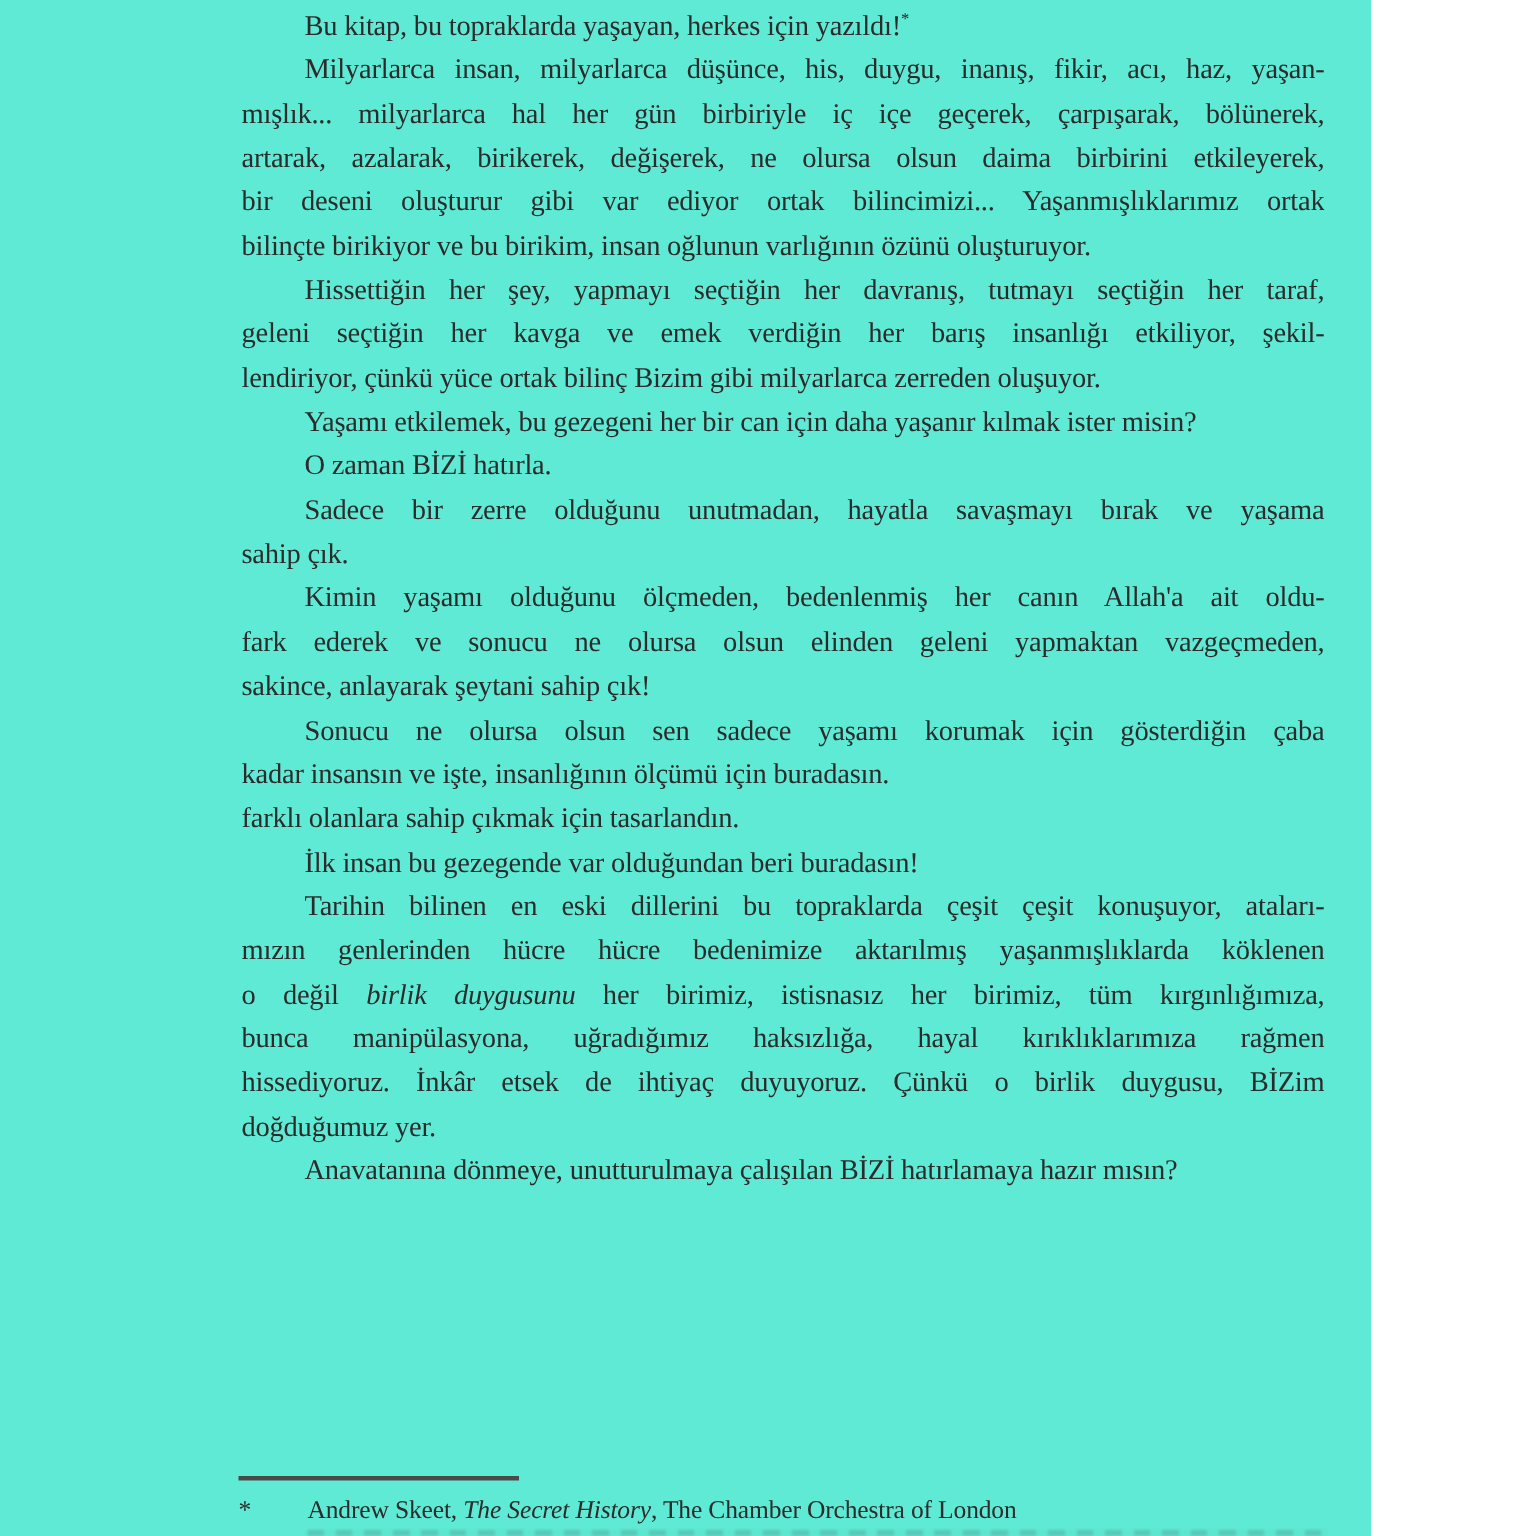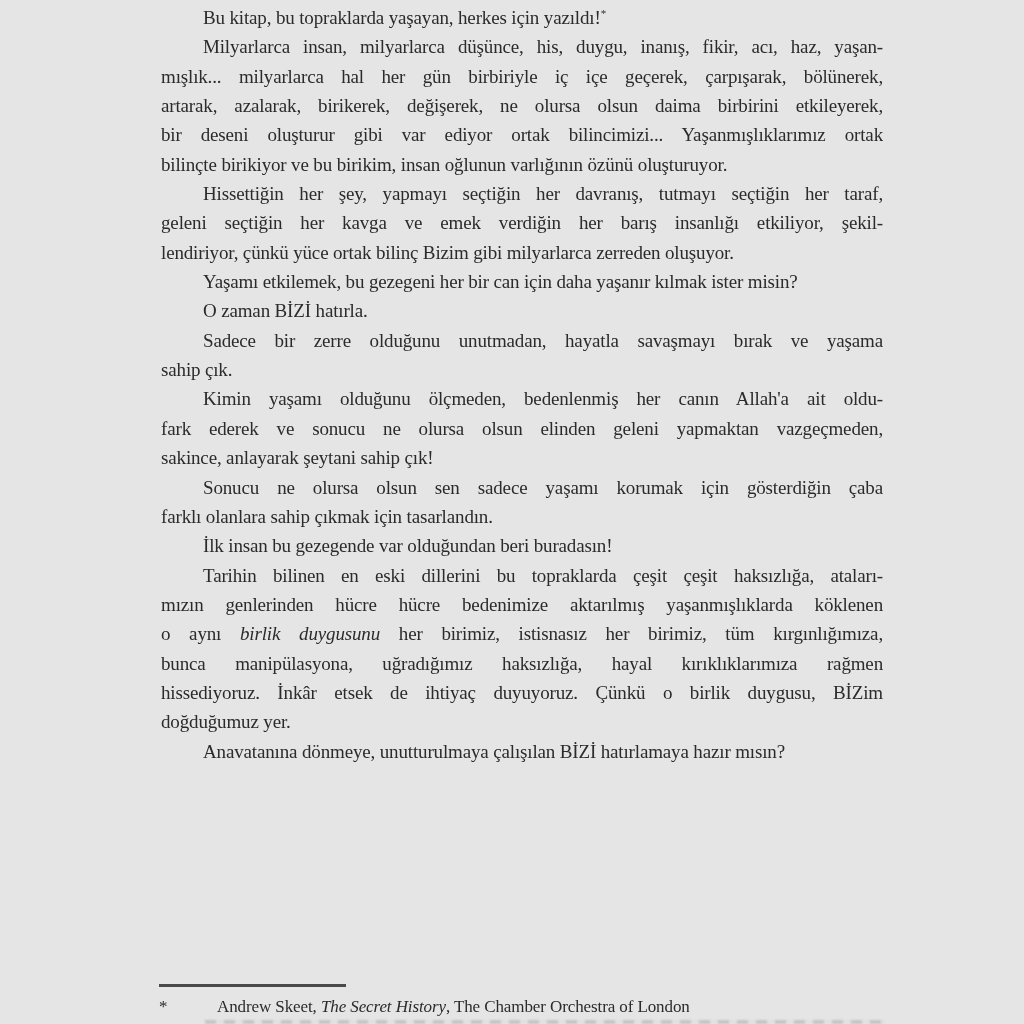--- a/index.html
+++ b/index.html
@@ -2,23 +2,23 @@
 <html lang="tr"><head>
 <meta charset="utf-8">
 <style>
   html, body {
     margin: 0;
     padding: 0;
     background: #ffffff;
   }
   .page {
     position: relative;
-    width: 1024px;
+    width: 914px;
     height: 1024px;
-    background: #e5e5e5;
+    background: #5eead4;
     overflow: hidden;
     font-family: "Liberation Serif", "DejaVu Serif", serif;
     color: #2b2b2b;
   }
   .text-block {
     position: absolute;
     left: 161px;
     top: 3px;
     width: 722px;
     font-size: 19px;
@@ -58,21 +58,21 @@
   .fn-row {
     display: flex;
     font-size: 17px;
     line-height: 22px;
     letter-spacing: -0.1px;
   }
   .fn-marker {
     width: 46px;
     flex: 0 0 46px;
   }
-  .fn-text { flex: 1; margin-left: 12px; }
+  .fn-text { flex: 1; }
   .cutoff-strip {
     position: absolute;
     left: 205px;
     bottom: 0;
     width: 680px;
     height: 4px;
     background: repeating-linear-gradient(90deg,
       rgba(60,60,60,0.35) 0px, rgba(60,60,60,0.35) 11px,
       rgba(60,60,60,0.05) 11px, rgba(60,60,60,0.05) 19px);
     filter: blur(1px);
@@ -95,25 +95,26 @@
       <div class="line justify"><span>geleni seçtiğin her kavga ve emek verdiğin her barış insanlığı etkiliyor, şekil-</span></div>
       <div class="line"><span>lendiriyor, çünkü yüce ortak bilinç Bizim gibi milyarlarca zerreden oluşuyor.</span></div>
       <div class="line indent"><span>Yaşamı etkilemek, bu gezegeni her bir can için daha yaşanır kılmak ister misin?</span></div>
       <div class="line indent"><span>O zaman BİZİ hatırla.</span></div>
       <div class="line justify indent"><span>Sadece bir zerre olduğunu unutmadan, hayatla savaşmayı bırak ve yaşama</span></div>
       <div class="line"><span>sahip çık.</span></div>
       <div class="line justify indent"><span>Kimin yaşamı olduğunu ölçmeden, bedenlenmiş her canın Allah'a ait oldu-</span></div>
       <div class="line justify"><span>fark ederek ve sonucu ne olursa olsun elinden geleni yapmaktan vazgeçmeden,</span></div>
       <div class="line"><span>sakince, anlayarak şeytani sahip çık!</span></div>
       <div class="line justify indent"><span>Sonucu ne olursa olsun sen sadece yaşamı korumak için gösterdiğin çaba</span></div>
+      <div class="line"><span>kadar insansın ve işte, insanlığının ölçümü için buradasın.</span></div>
       <div class="line"><span>farklı olanlara sahip çıkmak için tasarlandın.</span></div>
       <div class="line indent"><span>İlk insan bu gezegende var olduğundan beri buradasın!</span></div>
-      <div class="line justify indent"><span>Tarihin bilinen en eski dillerini bu topraklarda çeşit çeşit haksızlığa, ataları-</span></div>
+      <div class="line justify indent"><span>Tarihin bilinen en eski dillerini bu topraklarda çeşit çeşit konuşuyor, ataları-</span></div>
       <div class="line justify"><span>mızın genlerinden hücre hücre bedenimize aktarılmış yaşanmışlıklarda köklenen</span></div>
-      <div class="line justify"><span>o aynı </span><em>birlik duygusunu</em><span> her birimiz, istisnasız her birimiz, tüm kırgınlığımıza,</span></div>
+      <div class="line justify"><span>o değil </span><em>birlik duygusunu</em><span> her birimiz, istisnasız her birimiz, tüm kırgınlığımıza,</span></div>
       <div class="line justify"><span>bunca manipülasyona, uğradığımız haksızlığa, hayal kırıklıklarımıza rağmen</span></div>
       <div class="line justify"><span>hissediyoruz. İnkâr etsek de ihtiyaç duyuyoruz. Çünkü o birlik duygusu, BİZim</span></div>
       <div class="line"><span>doğduğumuz yer.</span></div>
       <div class="line indent"><span>Anavatanına dönmeye, unutturulmaya çalışılan BİZİ hatırlamaya hazır mısın?</span></div>
     </div>
 
   <div class="footnote">
     <div class="fn-divider"></div>
     <div class="fn-row">
       <span class="fn-marker">*</span>

